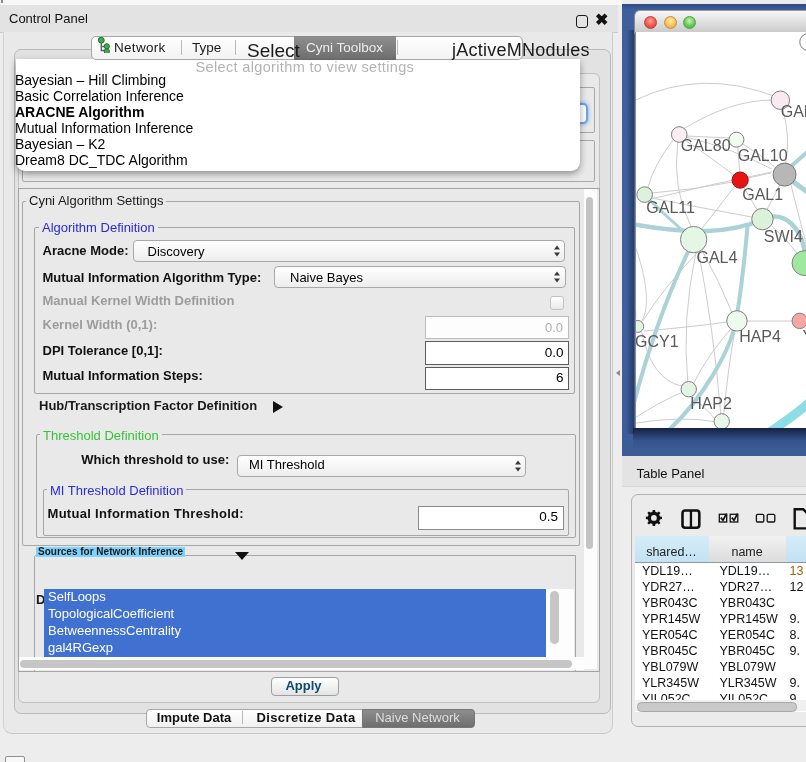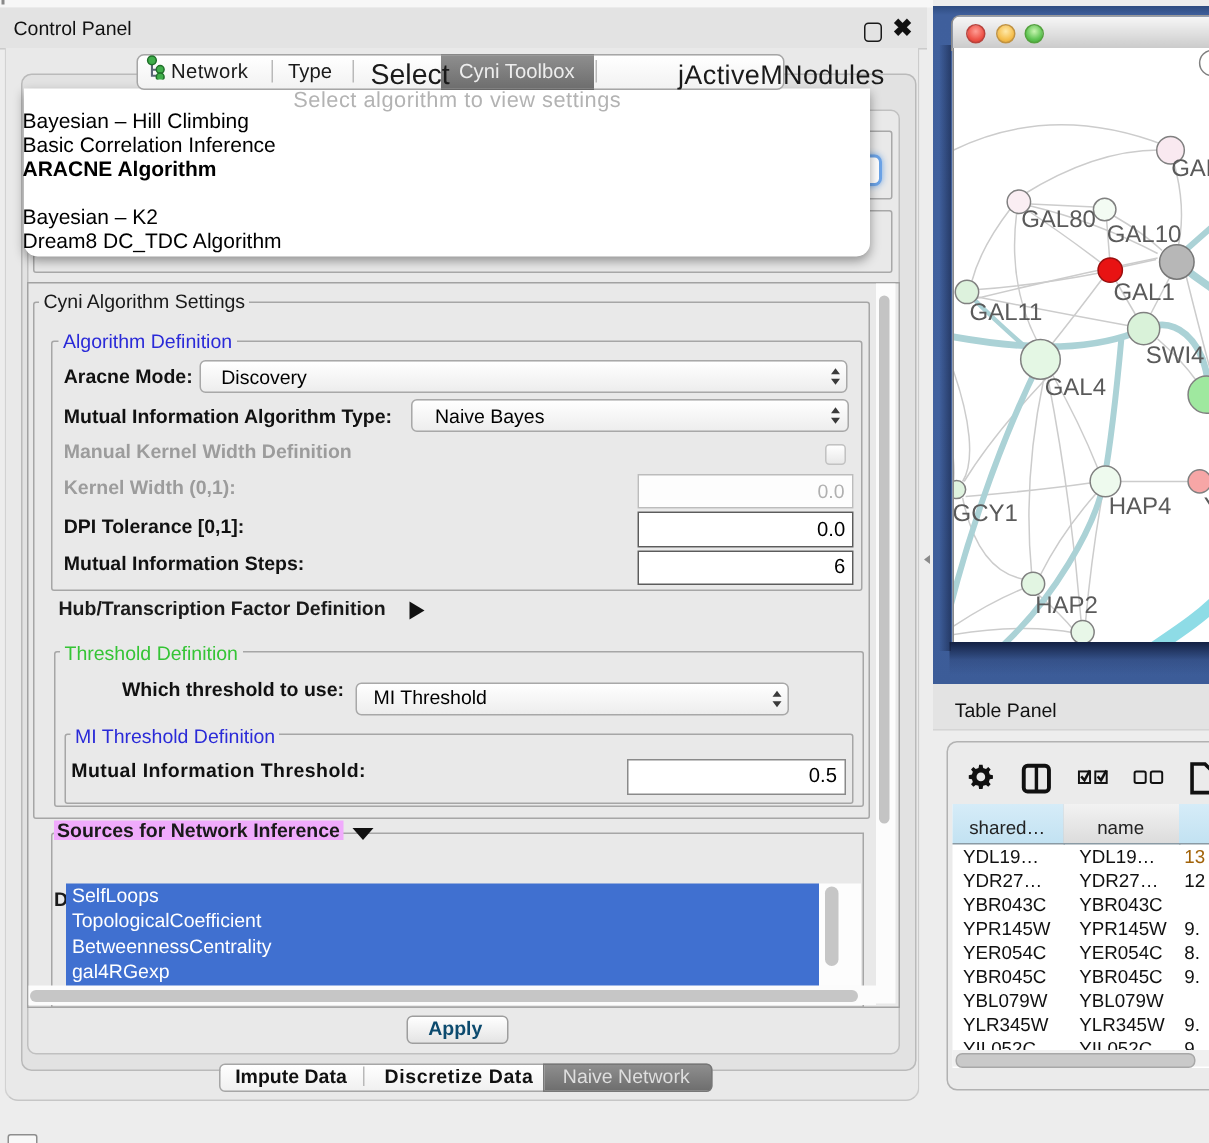--- a/index.html
+++ b/index.html
@@ -81,21 +81,21 @@
       <path d="M4 0.5 L7 4.5 L1 4.5 Z M4 11.5 L7 7.5 L1 7.5 Z" fill="#3a3a3a"></path>
     </svg>
 
 <div class="abs" style="left:43px;top:488.5px;width:524px;height:45px;border:1px solid #a6a6a6;border-radius:2px;"></div>
 <div class="txt" style="left:47px;top:483.5px;font-size:13px;color:#2a2ad8;background:#e9e9e9;padding:0 3px;">MI Threshold Definition</div>
 <div class="txt" style="left:47.5px;top:507px;font-size:13px;font-weight:700;letter-spacing:0.3px;color:#111;">Mutual Information Threshold:</div>
 <div class="abs" style="left:418px;top:506px;width:144px;height:22px;background:#fff;border:1px solid #8a8a8a;"></div>
 <div class="txt" style="left:0;top:510.3px;width:558px;text-align:right;font-size:13.5px;color:#000;">0.5</div>
 
 <div class="abs" style="left:33.5px;top:554.5px;width:540px;height:115px;border:1px solid #a6a6a6;border-top-left-radius:2px;"></div>
-<div class="txt" style="left:36px;top:547.2px;font-size:13px;font-weight:700;color:#1a1a1a;background:#f0abfc;padding:0 2px;">Sources for Network Inference</div>
+<div class="txt" style="left:36px;top:547.2px;font-size:10px;font-weight:700;color:#1a1a1a;background:#7dd3fc;padding:0 2px;">Sources for Network Inference</div>
 <div class="abs" style="left:234.5px;top:551.5px;width:0;height:0;border-top:8px solid #111;border-left:7px solid transparent;border-right:7px solid transparent;"></div>
 <div class="txt" style="left:36px;top:593px;font-size:13px;font-weight:700;letter-spacing:0.15px;color:#1a1a1a;">Data Attributes</div>
 
 <div class="abs" style="left:44px;top:588.5px;width:501.5px;height:69px;background:#4070d0;"></div>
 <div class="txt" style="left:48px;top:589.7px;font-size:13px;color:#fff;">SelfLoops</div>
 <div class="txt" style="left:48px;top:606.7px;font-size:13px;color:#fff;">TopologicalCoefficient</div>
 <div class="txt" style="left:48px;top:623.7px;font-size:13px;color:#fff;">BetweennessCentrality</div>
 <div class="txt" style="left:48px;top:640.7px;font-size:13px;color:#fff;">gal4RGexp</div>
 <div class="abs" style="left:545.5px;top:588.5px;width:28px;height:69px;background:#fdfdfd;"></div>
 <div class="abs" style="left:550px;top:590.5px;width:8.5px;height:53px;background:#c6c6c6;border-radius:4.5px;"></div>
@@ -103,20 +103,21 @@
 <div class="abs" style="left:584px;top:188.5px;width:13px;height:480px;background:#fcfcfc;"></div>
 <div class="abs" style="left:586px;top:196.5px;width:6.5px;height:352px;background:#c4c4c4;border-radius:3.5px;"></div>
 <div class="abs" style="left:18.5px;top:656.5px;width:565px;height:13px;background:#fcfcfc;"></div>
 <div class="abs" style="left:20px;top:659.5px;width:552px;height:8.5px;background:#c6c6c6;border-radius:4.5px;"></div>
 
 <div class="abs" style="left:16px;top:58.5px;width:564px;height:112.5px;background:#ffffff;border-radius:0 0 9px 9px;box-shadow:0 3px 7px rgba(0,0,0,0.38);"></div>
 <div class="txt" style="left:195.5px;top:59.5px;font-size:14.5px;color:#b3b3b3;letter-spacing:0.35px;">Select algorithm to view settings</div>
 <div class="txt" style="left:15px;top:72.8px;font-size:14px;color:#000;text-align:center;">Bayesian – Hill Climbing</div>
 <div class="txt" style="left:15px;top:88.9px;font-size:14px;color:#000;">Basic Correlation Inference</div>
 <div class="txt" style="left:15px;top:105px;font-size:14px;font-weight:700;color:#000;">ARACNE Algorithm</div>
+<div class="txt" style="left:15px;top:121.1px;font-size:14px;color:#000;">Mutual Information Inference</div>
 <div class="txt" style="left:15px;top:137.2px;font-size:14px;color:#000;">Bayesian – K2</div>
 <div class="txt" style="left:15px;top:153.3px;font-size:14px;color:#000;">Dream8 DC_TDC Algorithm</div>
 
 <div class="abs" style="left:90.5px;top:36px;width:430px;height:22px;background:linear-gradient(#ffffff,#f2f2f2);border:1px solid #a6a6a6;border-radius:5px;"></div>
 <div class="abs" style="left:294px;top:36px;width:102px;height:22px;background:linear-gradient(#8e8e8e,#6e6e6e);border-top:1px solid #888;border-bottom:1px solid #666;"></div>
 <div class="abs" style="left:180.5px;top:40px;width:1px;height:15px;background:#b9b9b9;"></div>
 <div class="abs" style="left:234.5px;top:40px;width:1px;height:15px;background:#b9b9b9;"></div>
 <div class="abs" style="left:396.5px;top:40px;width:1px;height:15px;background:#b9b9b9;"></div>
 <svg class="abs" style="left:96.5px;top:35.5px;" width="15" height="17" viewBox="0 0 15 17">
   <path d="M4.3 7 L4.3 14.5 L8 14.5 M4.3 10.5 L8 10.5" stroke="#5a6575" stroke-width="1.4" fill="none"></path>

